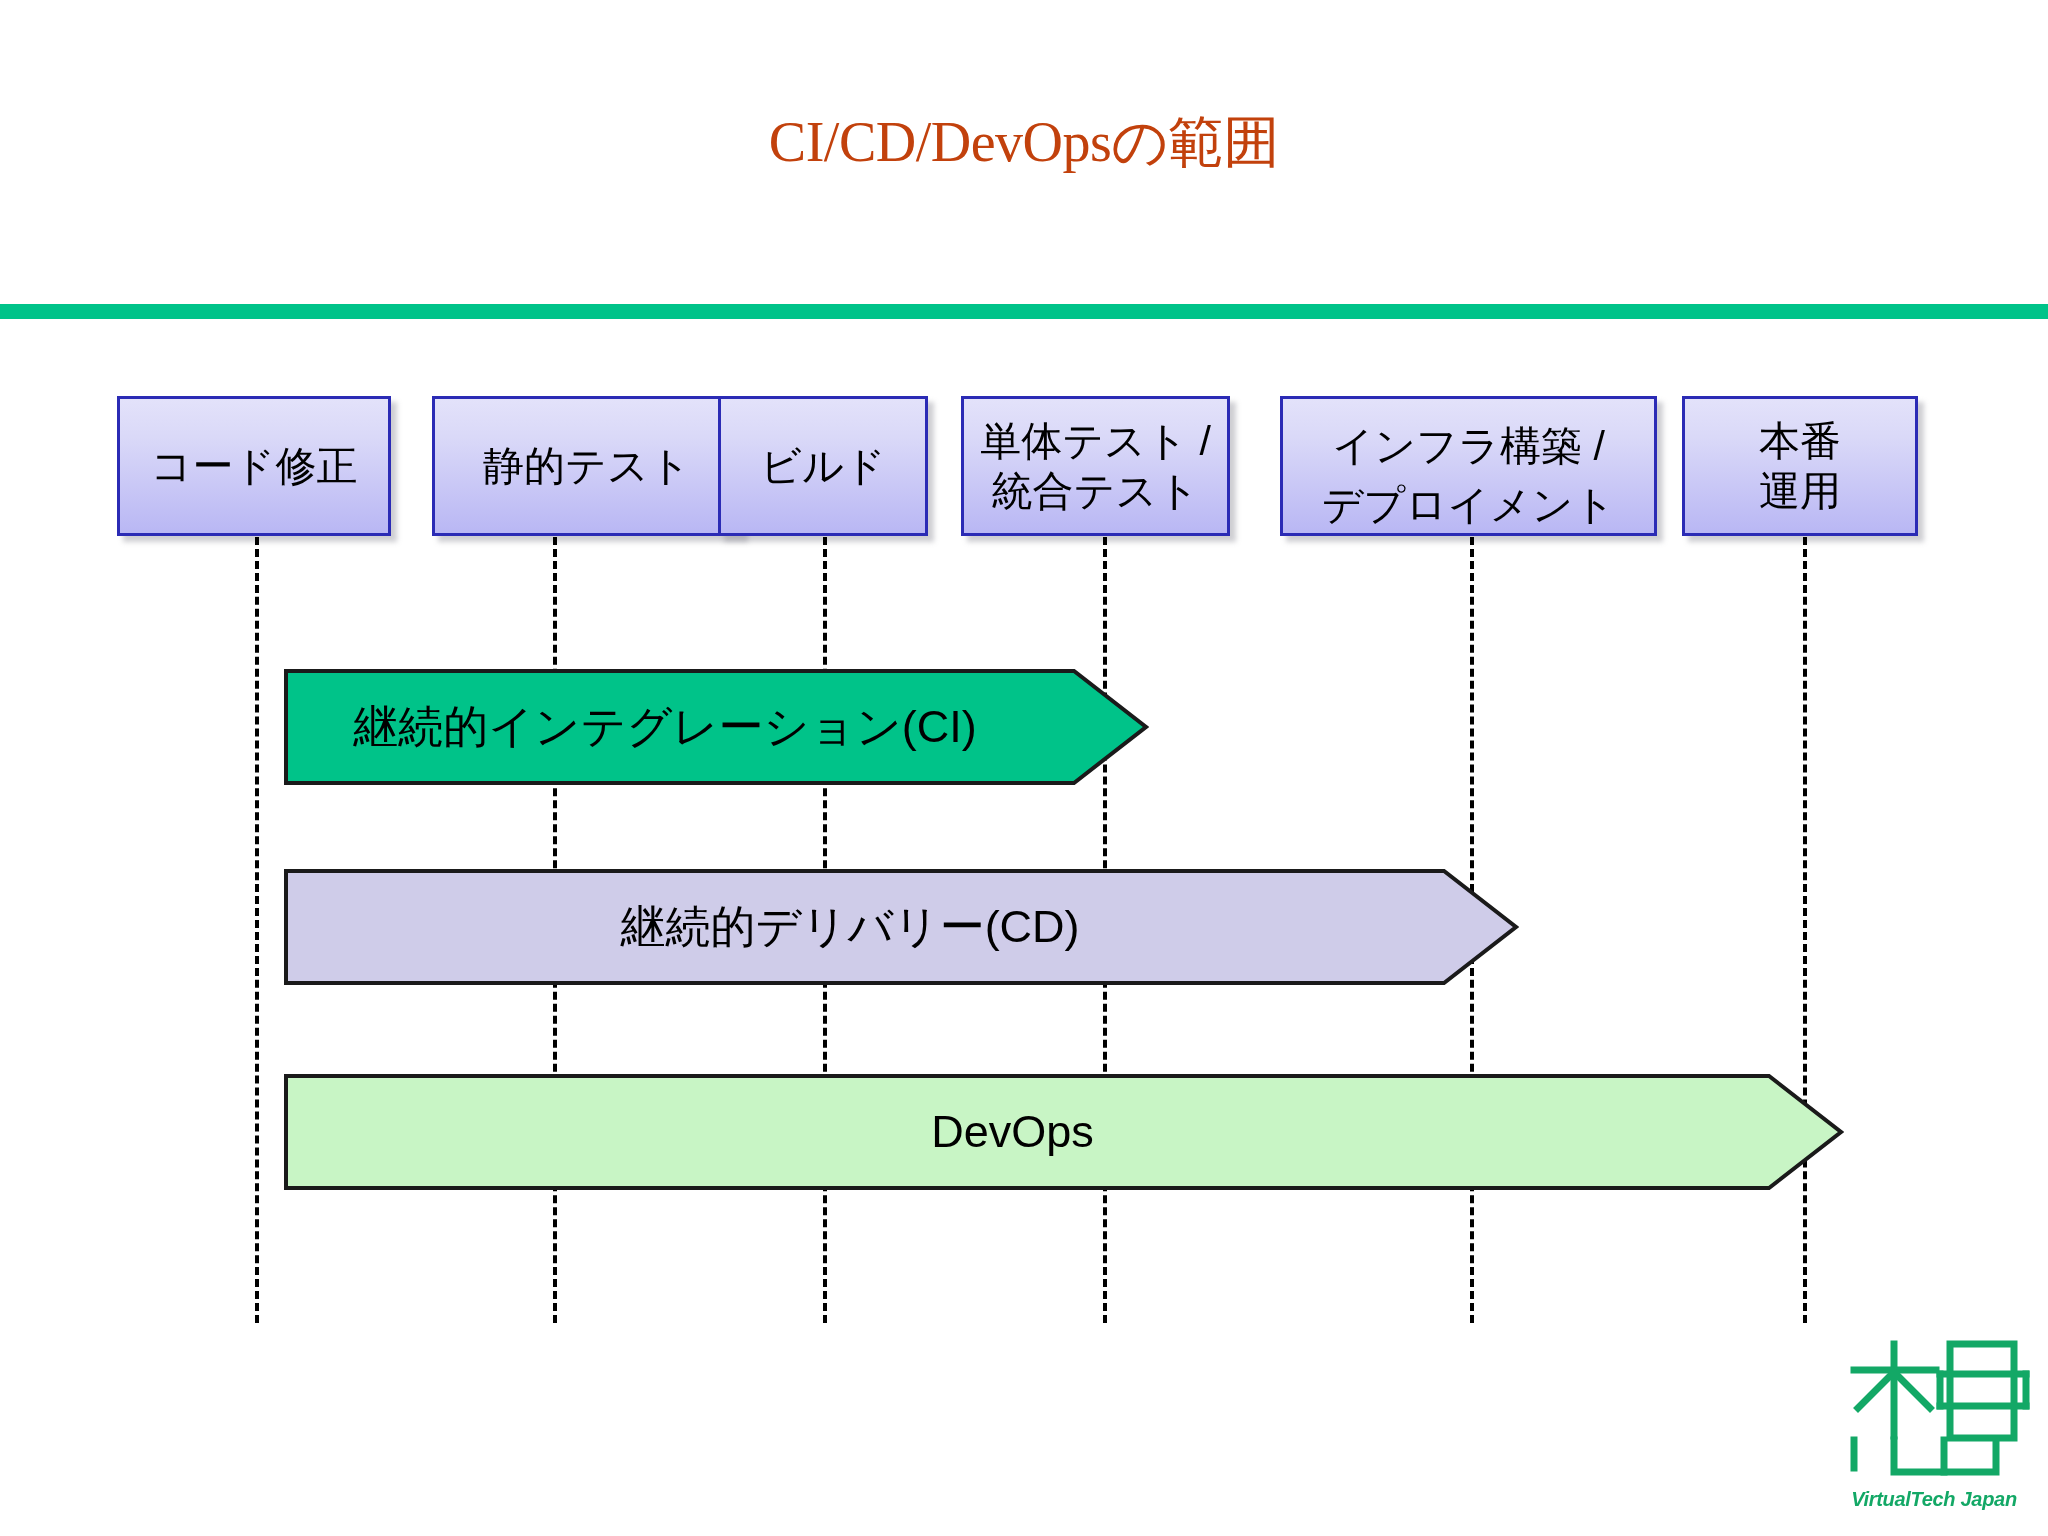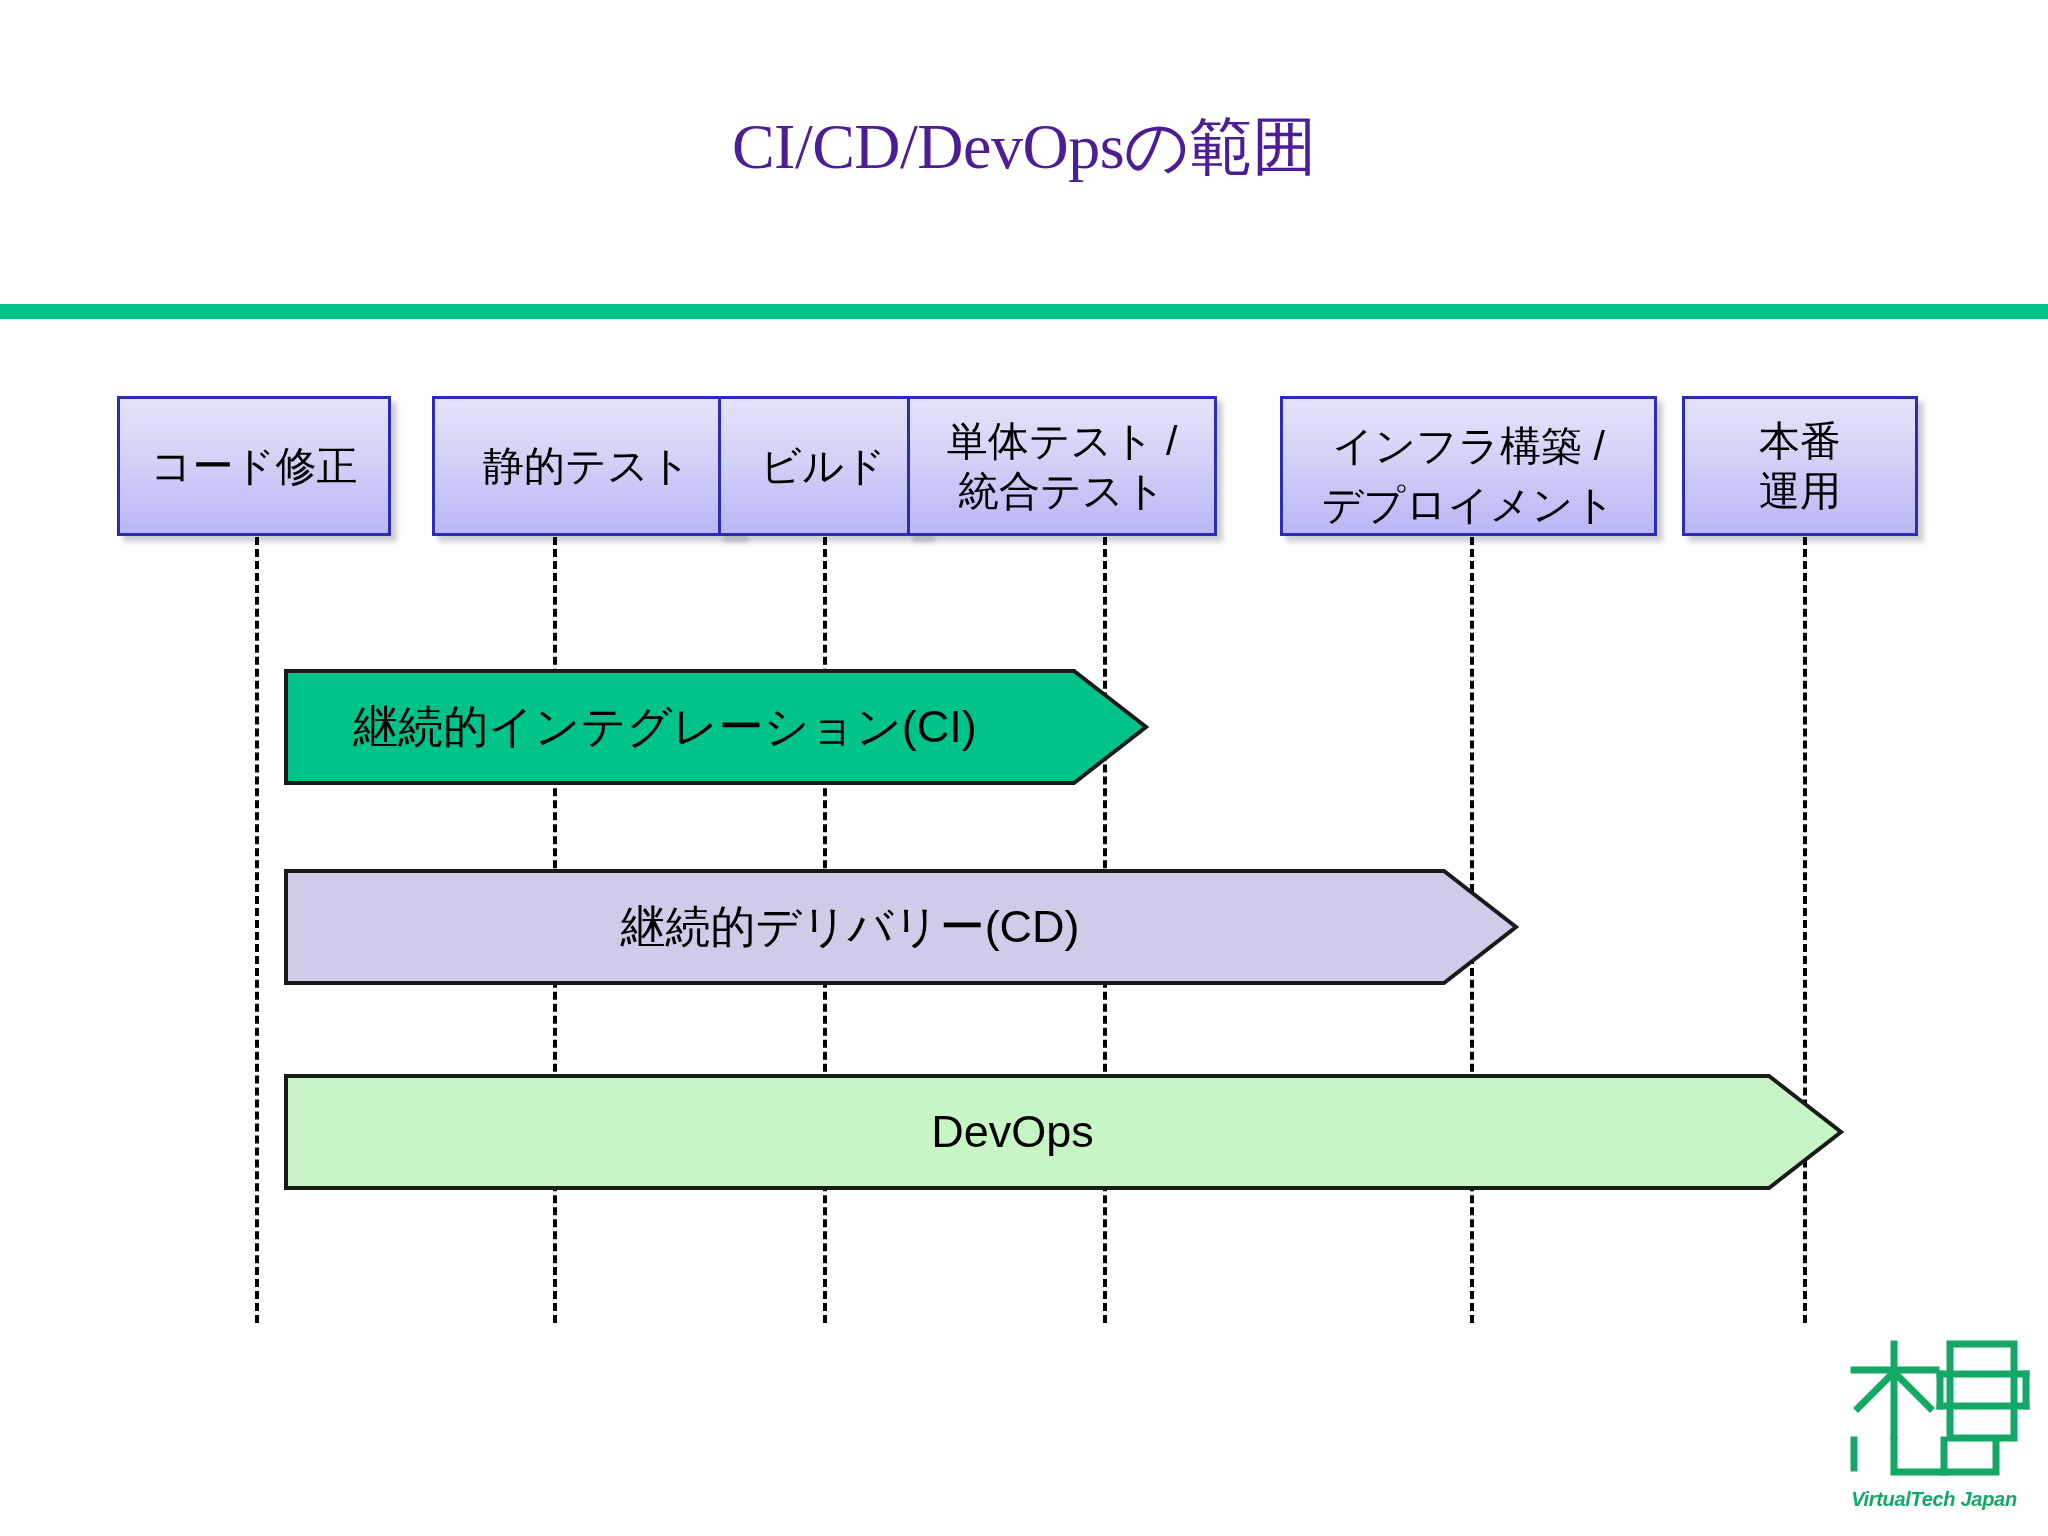--- a/index.html
+++ b/index.html
@@ -16,23 +16,23 @@
   }
 
   
   #slide-title {
     position: absolute;
     left: 0;
     top: 112px;
     width: 2048px;
     text-align: center;
     font-family: "Liberation Serif", serif;
-    font-size: 64px;
+    font-size: 56px;
     line-height: 1.08;
-    color: #4c1d95;
+    color: #c2410c;
     letter-spacing: -0.5px;
     white-space: nowrap;
   }
 
   
   #title-divider {
     position: absolute;
     left: 0;
     top: 304px;
     width: 2048px;
@@ -129,21 +129,21 @@
 </div>
 
 <div class="stage-box" id="stage-1" style="left:432px; width:310px;">
   <span class="stage-label">静的テスト</span>
 </div>
 
 <div class="stage-box" id="stage-2" style="left:718px; width:210px;">
   <span class="stage-label">ビルド</span>
 </div>
 
-<div class="stage-box" id="stage-3" style="left:907px; width:310px;">
+<div class="stage-box" id="stage-3" style="left:961px; width:269px;">
   <span style="display:block;">
     <span style="display:block;">単体テスト /</span>
     <span style="display:block;">統合テスト</span>
   </span>
 </div>
 
 <div class="stage-box" id="stage-4" style="left:1280px; width:377px;">
   <span style="display:block;">
     <span style="display:block;margin-top:19px;">インフラ構築 /</span>
     <span style="display:block;margin-top:9px;">デプロイメント</span>

